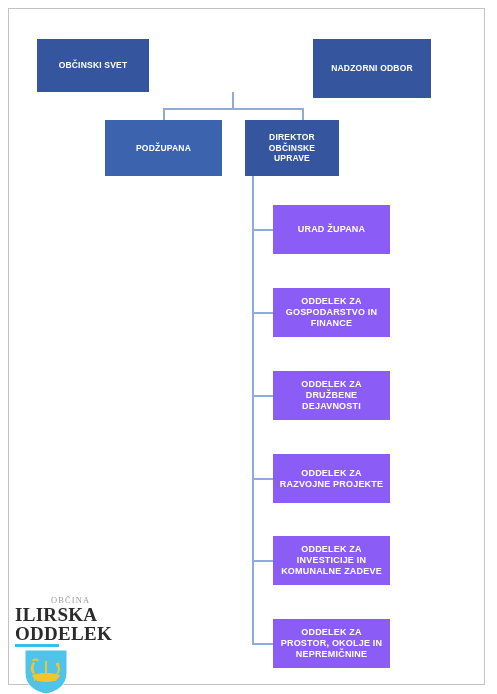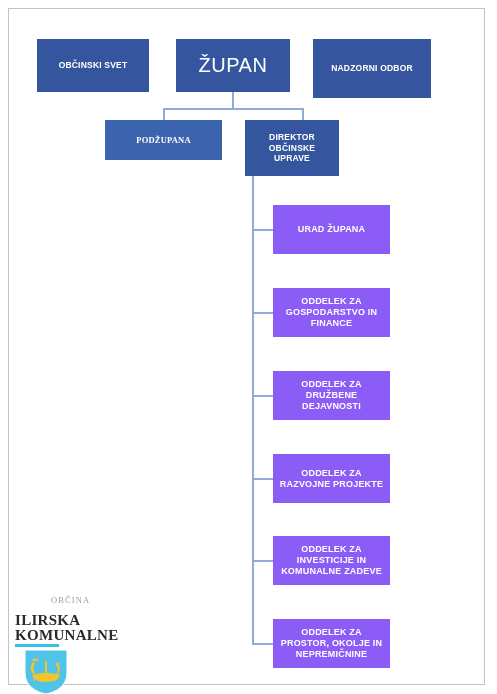--- a/index.html
+++ b/index.html
@@ -63,26 +63,26 @@
     top: 596px;
     width: 86px;
     height: 84px;
   }
   .logo-obcina {
     font-family: "Liberation Serif", serif;
     font-size: 8.5px;
     color: #9c9c9c;
     letter-spacing: 1.1px;
     line-height: 1;
-    margin: 0 0 8px 1px;
+    margin: 0 0 0 1px;
     padding-left: 36px;
   }
   .logo-name {
     font-family: "Liberation Serif", serif;
-    font-size: 15px;
+    font-size: 19px;
     font-weight: bold;
     color: #2b2b2b;
     letter-spacing: 0.3px;
     line-height: 1.02;
     margin: 0 0 0 1px;
   }
   .logo-bar {
     width: 44px;
     height: 3px;
     background: #35C0E8;
@@ -96,30 +96,29 @@
 </style>
 </head>
 <body>
 
 <div id="page">
 
   <div class="page-border"></div>
 
   <div class="node node-dark t-11" style="left:37px; top:39px; width:112px; height:53px;">OBČINSKI SVET</div>
 
-  <div class="node node-dark t-big" style="left:176px; top:39px; width:114px; height:53px;">ŽUPAN</div>
 
   <div class="node node-dark t-11" style="left:313px; top:39px; width:118px; height:59px;">NADZORNI ODBOR</div>
 
   <div class="conn conn-v" style="left:232px; top:92px; height:17px;"></div>
   <div class="conn conn-h" style="left:163px; top:108px; width:141px;"></div>
   <div class="conn conn-v" style="left:163px; top:108px; height:13px;"></div>
   <div class="conn conn-v" style="left:302px; top:108px; height:13px;"></div>
 
-  <div class="node node-mid t-11" style="left:105px; top:120px; width:117px; height:40px;font-family:Liberation Serif, serif;">PODŽUPANA</div>
+  <div class="node node-mid t-11" style="left:105px; top:120px; width:117px; height:56px;">PODŽUPANA</div>
 
   <div class="node node-dark t-11" style="left:245px; top:120px; width:94px; height:56px;">DIREKTOR OBČINSKE
 UPRAVE</div>
 
   <div class="conn conn-v" style="left:252px; top:176px; height:468px;"></div>
 
   <div class="conn conn-h" style="left:252px; top:229px; width:21px;"></div>
   <div class="conn conn-h" style="left:252px; top:312px; width:21px;"></div>
   <div class="conn conn-h" style="left:252px; top:395px; width:21px;"></div>
   <div class="conn conn-h" style="left:252px; top:478px; width:21px;"></div>
@@ -143,21 +142,21 @@
 INVESTICIJE IN
 KOMUNALNE ZADEVE</div>
 
   <div class="node node-light t-12" style="left:273px; top:619px; width:117px; height:49px;">ODDELEK ZA
 PROSTOR, OKOLJE IN
 NEPREMIČNINE</div>
 
   <div id="logo">
     <div class="logo-obcina">OBČINA</div>
     <div class="logo-name">ILIRSKA</div>
-    <div class="logo-name">KOMUNALNE</div>
+    <div class="logo-name">ODDELEK</div>
     <div class="logo-bar"></div>
     <svg class="logo-shield" viewBox="0 0 44 46">
       <path d="M1 1 H43 V24 C43 36 33 43 22 45 C11 43 1 36 1 24 Z" fill="#4FC3E8" stroke="#ffffff" stroke-width="1"></path>
 
       <g fill="#F2C530">
         <path d="M8 26 C8 26 14 24 22 24 C30 24 36 26 36 26
                  C35 30 31 33 22 33 C13 33 9 30 8 26 Z"></path>
         <rect x="10" y="27" width="1.2" height="5"></rect>
         <rect x="13" y="27" width="1.2" height="5"></rect>
         <rect x="16" y="27" width="1.2" height="5"></rect>

